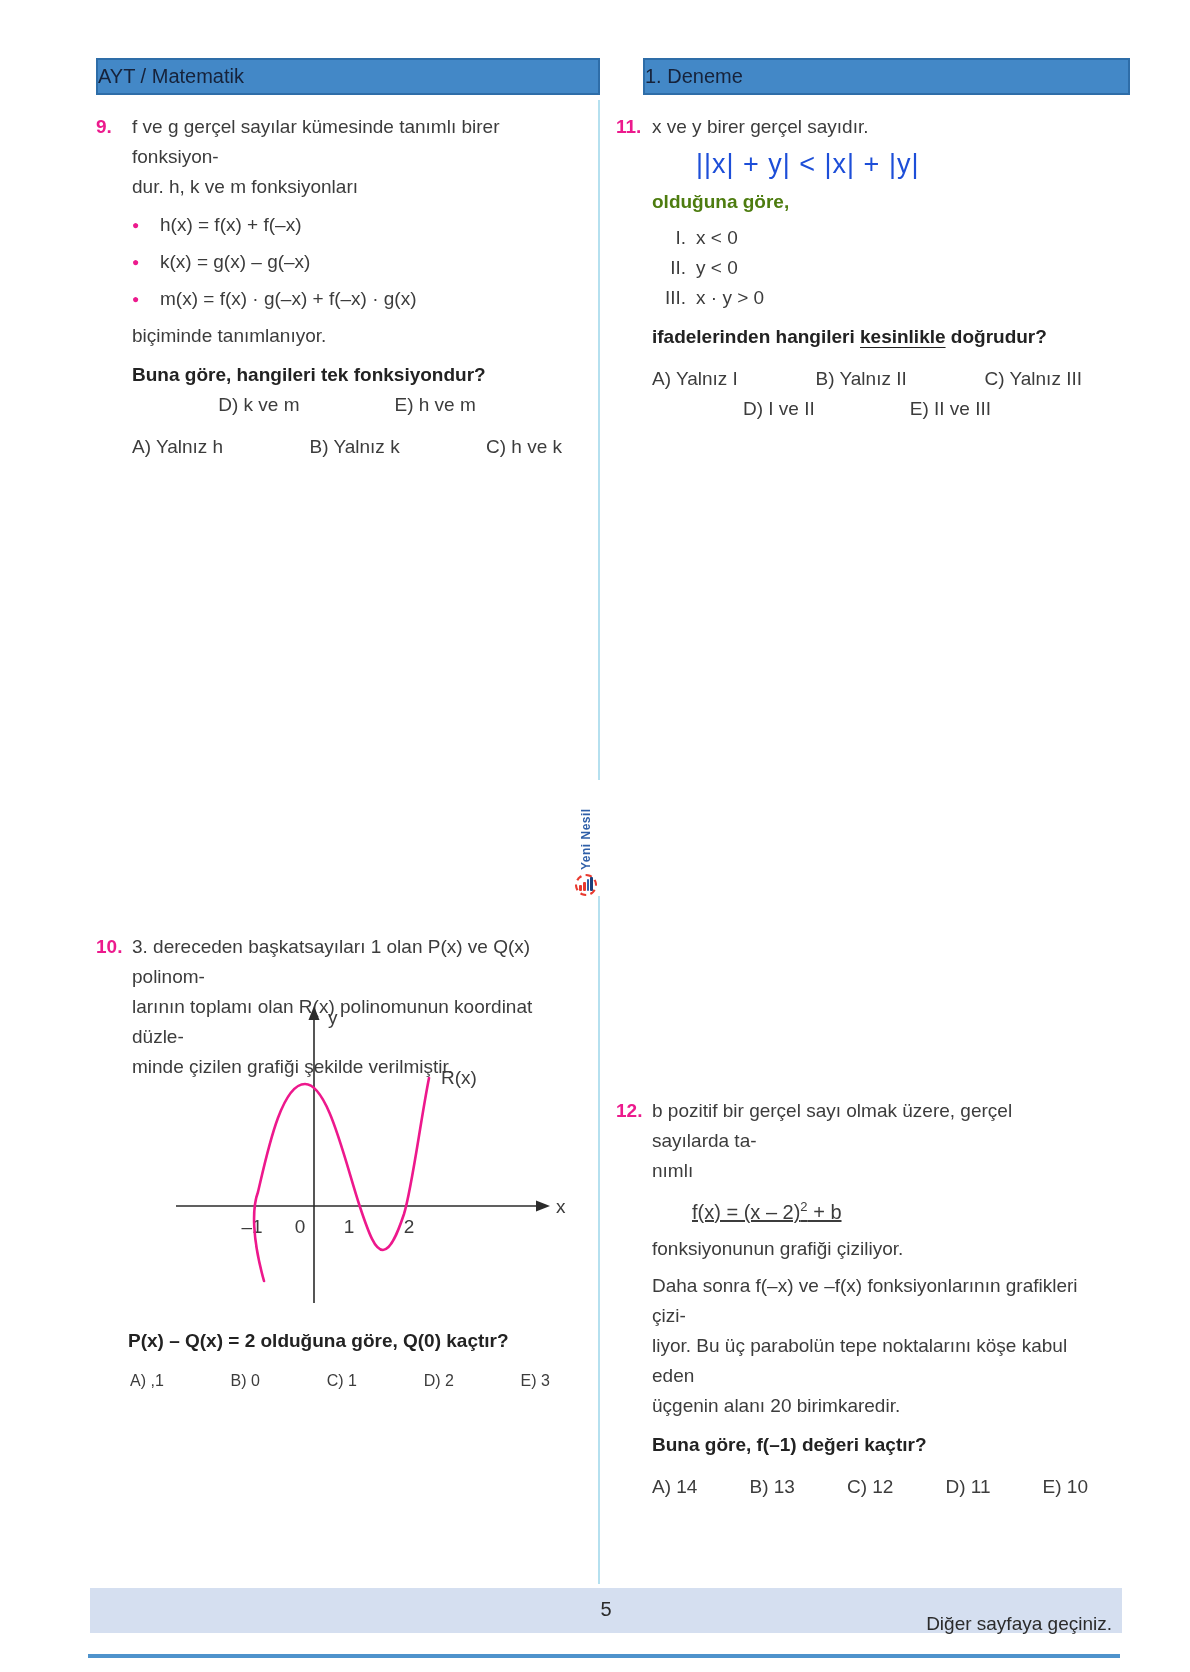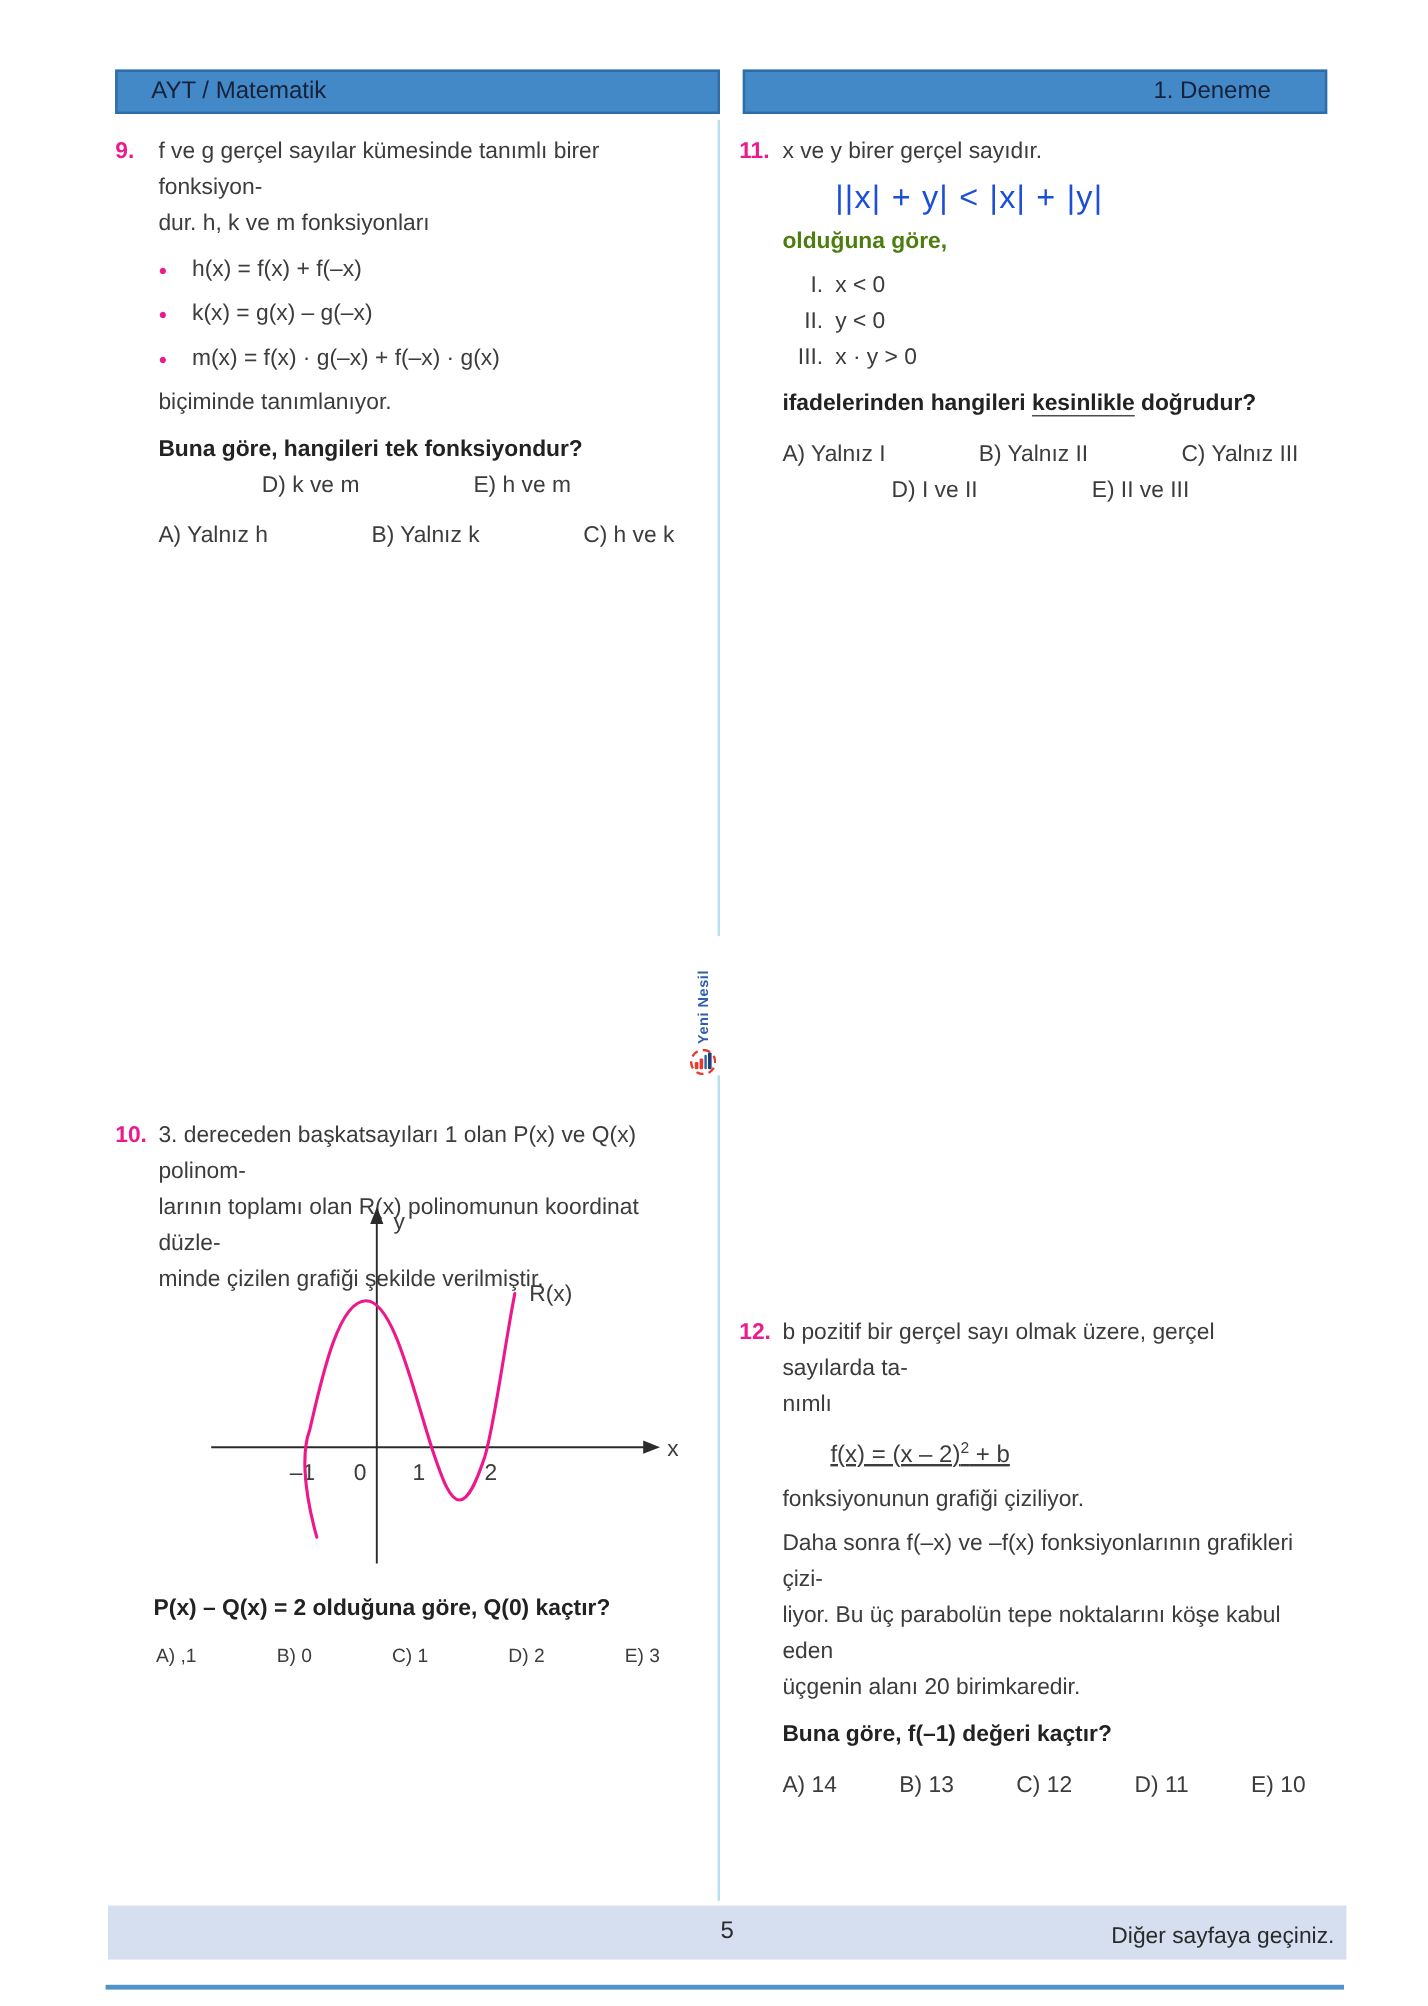--- a/index.html
+++ b/index.html
@@ -10,22 +10,22 @@
     font-family:"Liberation Sans", sans-serif;
     color:#3c3c3c;
     overflow:hidden;
   }
   
   .hbar{
     position:absolute;top:58px;height:37px;
     background:#4388c7;border:2px solid #2e6da8;box-sizing:border-box;
     color:#16223a;font-size:20px;line-height:32px;
   }
-  .hbar-left{left:96px;width:504px;padding-left:28px;}
-  .hbar-right{left:619px;width:487px;text-align:right;padding-right:45px;}
+  .hbar-left{left:96px;width:504px;padding-left:0;}
+  .hbar-right{left:643px;width:487px;padding-right:45px;}
   
   .divider{position:absolute;left:598px;top:100px;width:2px;height:1484px;background:#b5e0ef;}
   .logo{
     position:absolute;left:566px;top:780px;width:40px;height:116px;
     background:#ffffff;z-index:2;
     display:flex;flex-direction:column;align-items:center;justify-content:flex-end;
   }
   .logo-text{
     writing-mode:vertical-rl;transform:rotate(180deg);
     font-size:12px;font-weight:bold;color:#2f5fa8;letter-spacing:0.5px;
@@ -68,21 +68,21 @@
   .g-prompt{position:absolute;left:128px;top:1330px;width:445px;font-size:19px;font-weight:bold;color:#222222;}
   .g-opts{position:absolute;left:130px;top:1372px;width:420px;display:flex;justify-content:space-between;font-size:16px;}
   .graph{position:absolute;left:148px;top:996px;}
   .graph text{font-size:19px;fill:#3c3c3c;}
   
   .footer{
     position:absolute;left:90px;top:1588px;width:1032px;height:45px;
     background:#d5dff0;color:#2b2b2b;
   }
   .pageno{position:absolute;left:0;right:0;top:10px;text-align:center;font-size:20px;}
-  .footnote{position:absolute;right:10px;top:15px;font-size:19px;margin-left:28px;}
+  .footnote{position:absolute;right:10px;top:25px;font-size:19px;margin-left:28px;}
   .bottom-line{position:absolute;left:88px;top:1654px;width:1032px;height:4px;background:#4f93cc;}
 </style>
 </head>
 <body>
 
 <div class="page">
 
   <div class="hbar hbar-left">
     <span>AYT / Matematik</span>
   </div>

